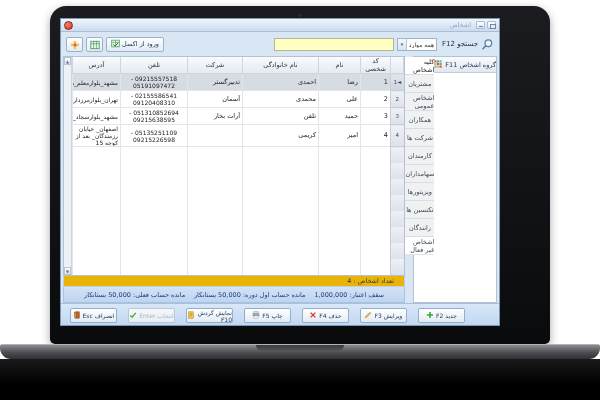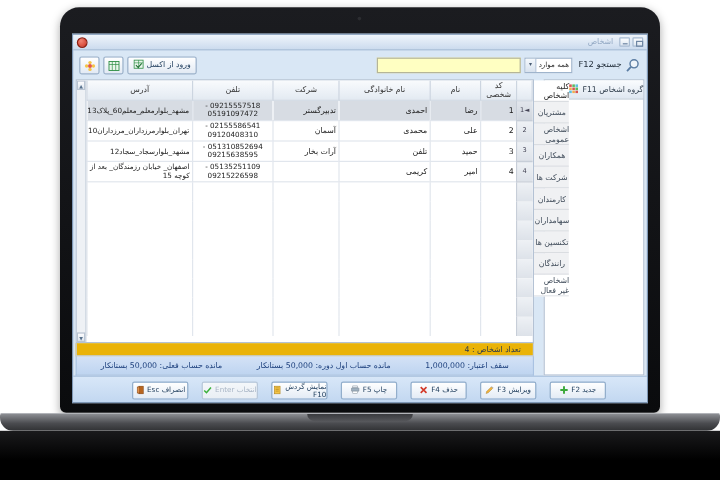--- a/index.html
+++ b/index.html
@@ -6,21 +6,21 @@
   body{
     width:600px;height:400px;position:relative;overflow:hidden;
     background:#ffffff;
     font-family:"DejaVu Sans","Liberation Sans",sans-serif;
   }
   
   .laptop-lid{position:absolute;left:50px;top:6px;width:500px;height:338px;
     background:linear-gradient(#1b1c20,#0a0b0d);
     border-radius:16px 16px 5px 5px;box-shadow:0 3px 8px rgba(0,0,0,.35);}
   .camera-dot{position:absolute;left:248px;top:8px;width:3px;height:3px;border-radius:50%;background:#2c2d31;}
-  .screen{position:absolute;left:10px;top:22px;width:480px;height:308px;background:#d9e7f5;
+  .screen{position:absolute;left:10px;top:12px;width:440px;height:308px;background:#d9e7f5;
     border:1px solid #5d7globe;box-sizing:border-box;overflow:hidden;direction:rtl;}
   .laptop-base{position:absolute;left:0;top:344px;width:600px;height:15px;
     background:linear-gradient(#8b8d92,#4b4c50 55%,#303134);
     border-top:1px solid #b2b4b9;box-sizing:border-box;
     border-radius:2px 2px 11px 11px;}
   .base-notch{position:absolute;left:256px;top:0;width:88px;height:6px;
     background:linear-gradient(#3a3b3f,#55565a);border-radius:0 0 6px 6px;}
   .laptop-bottom{position:absolute;left:0;top:359px;width:600px;height:41px;
     background:linear-gradient(#1a1a1c,#000 60%);}
   
@@ -167,20 +167,21 @@
               </svg></span>
         </div>
         <div id="sidebar-items">
             <div class="sidebar-item selected">کلیه اشخاص</div>
             <div class="sidebar-item">مشتریان</div>
             <div class="sidebar-item">اشخاص عمومی</div>
             <div class="sidebar-item">همکاران</div>
             <div class="sidebar-item">شرکت ها</div>
             <div class="sidebar-item">کارمندان</div>
             <div class="sidebar-item">سهامداران</div>
+            <div class="sidebar-item">ویزیتورها</div>
             <div class="sidebar-item">تکنسین ها</div>
             <div class="sidebar-item">رانندگان</div>
             <div class="sidebar-item muted">اشخاص غیر فعال</div>
           </div>
       </div>
 
       <div class="main">
         <div class="table-wrap">
           <div class="grid">
             <table>

